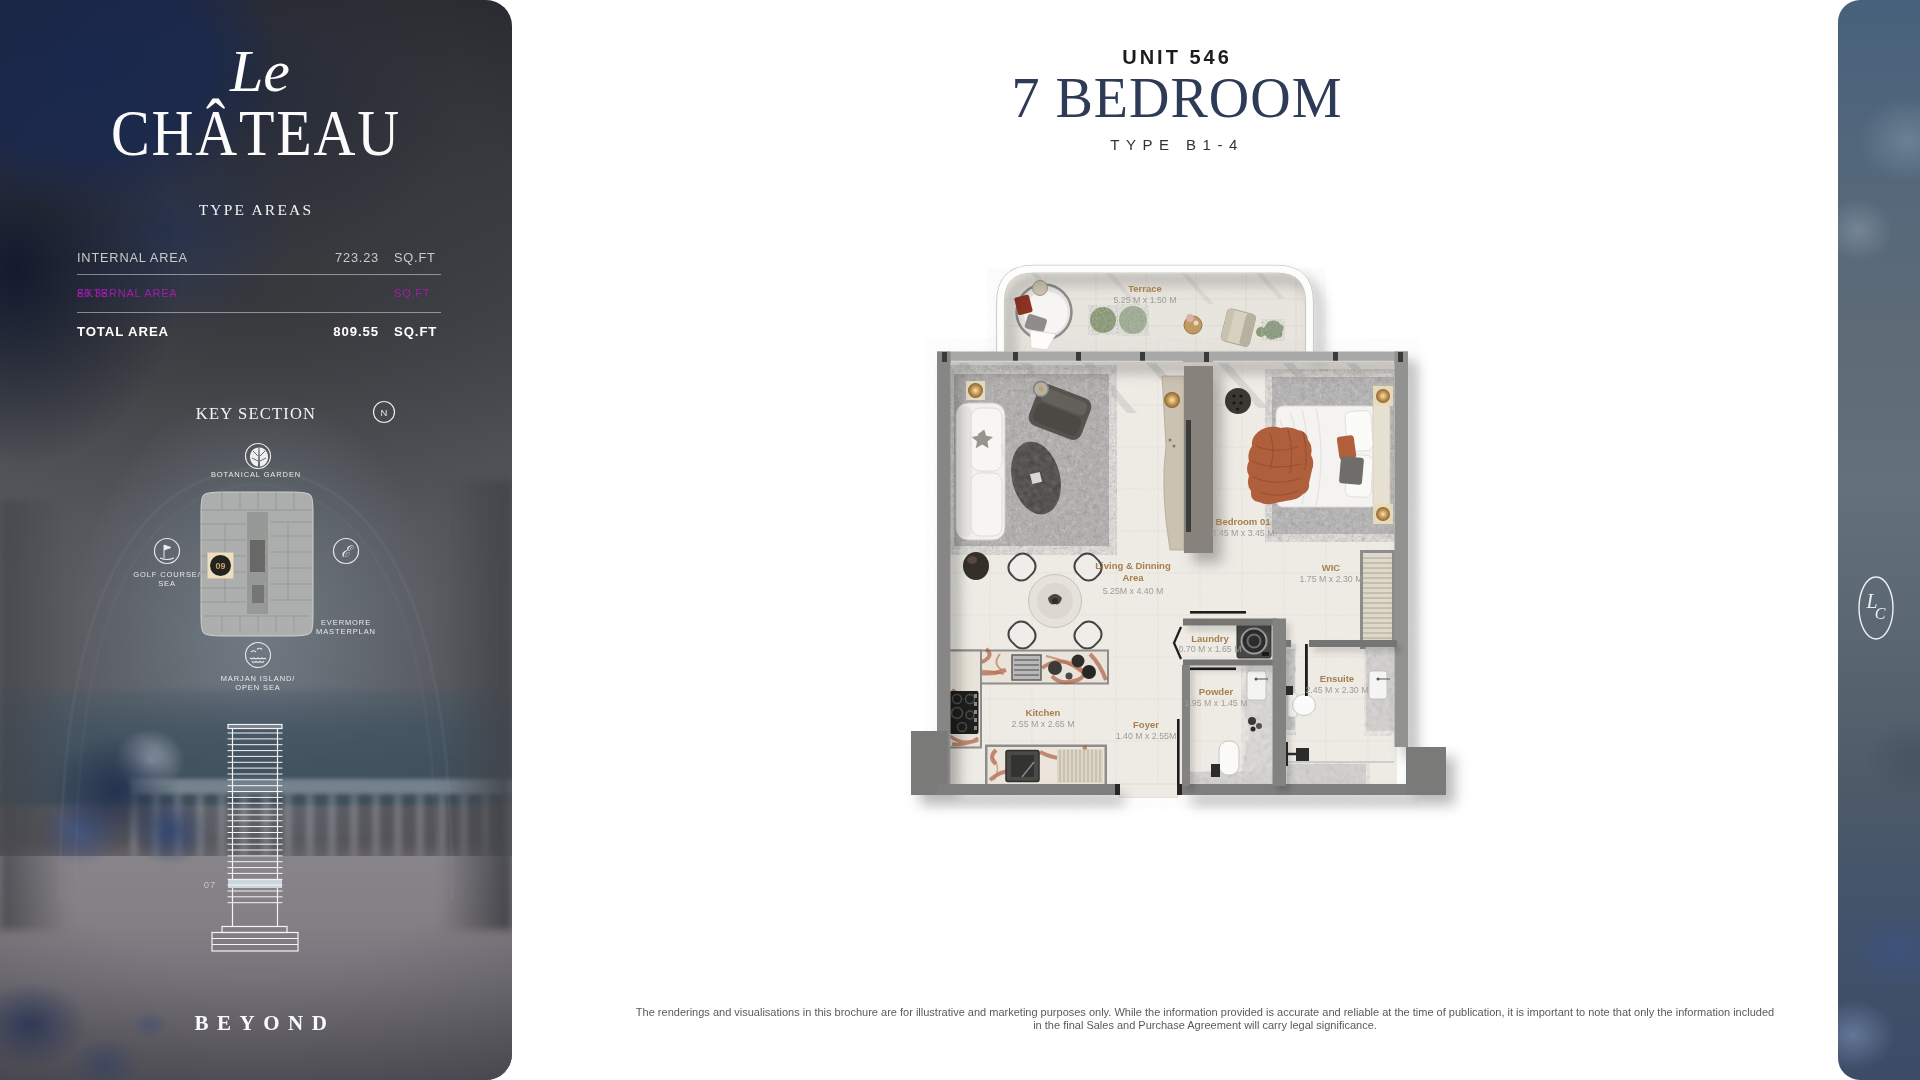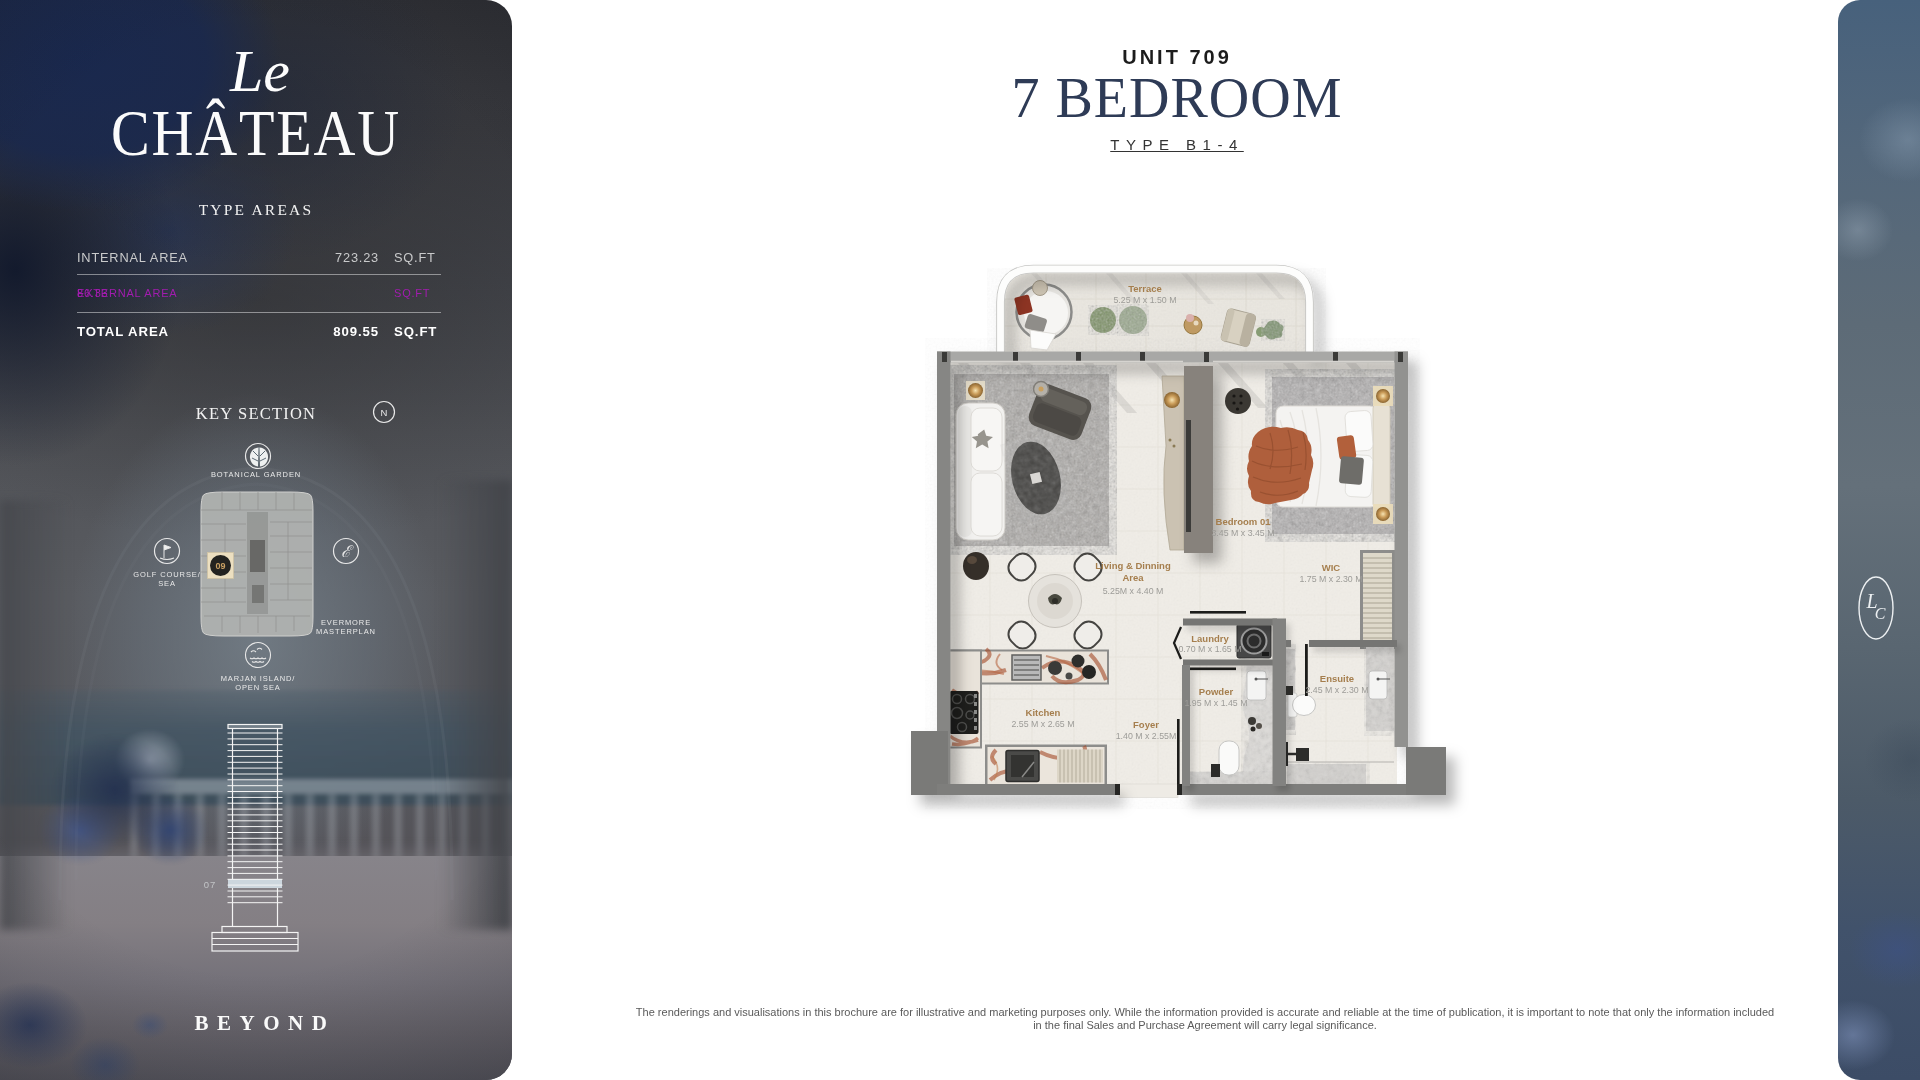--- a/index.html
+++ b/index.html
@@ -221,25 +221,25 @@
     radial-gradient(60px 50px at 15px 1035px, rgba(125,144,184,.6), transparent 70%),
     radial-gradient(70px 60px at 75px 760px, rgba(60,74,90,.5), transparent 70%);"></div>
 
   <svg class="abs" style="left:0;top:0;" width="82" height="1080" viewBox="1838 0 82 1080">
     <ellipse cx="1876" cy="608" rx="17" ry="31" fill="none" stroke="#edf0f2" stroke-width="1.4"></ellipse>
     <text x="1872" y="608" fill="#edf0f2" font-size="20" text-anchor="middle" font-family="Liberation Serif" font-style="italic">L</text>
     <text x="1880" y="619" fill="#edf0f2" font-size="16" text-anchor="middle" font-family="Liberation Serif" font-style="italic">C</text>
   </svg>
 </div>
 
-<div class="abs" style="left:877px;top:46px;width:600px;text-align:center;font-size:20px;font-weight:bold;letter-spacing:3px;color:#1c1c1c;">UNIT 709</div>
+<div class="abs" style="left:877px;top:46px;width:600px;text-align:center;font-size:20px;font-weight:bold;letter-spacing:3px;color:#1c1c1c;">UNIT 546</div>
 
 <div class="abs ser" style="left:877px;top:66px;width:600px;text-align:center;font-size:56px;color:#2e3b56;letter-spacing:1px;">7 BEDROOM</div>
 
-<div class="abs" style="left:877px;top:136px;width:600px;text-align:center;font-size:15px;letter-spacing:6.5px;color:#333333;text-decoration:underline;">TYPE B1-4</div>
+<div class="abs" style="left:877px;top:136px;width:600px;text-align:center;font-size:15px;letter-spacing:6.5px;color:#333333;">TYPE B1-4</div>
 
 <svg class="abs" style="left:890px;top:250px;" width="580" height="580" viewBox="890 250 580 580">
 <defs>
 <filter id="nz" x="-5%" y="-5%" width="110%" height="110%">
         <feTurbulence type="fractalNoise" baseFrequency="0.5" numOctaves="3" seed="7"></feTurbulence>
         <feColorMatrix type="saturate" values="0"></feColorMatrix>
       </filter>
 <filter id="nz2" x="-5%" y="-5%" width="110%" height="110%">
         <feTurbulence type="fractalNoise" baseFrequency="0.18" numOctaves="4" seed="11"></feTurbulence>
         <feColorMatrix type="saturate" values="0"></feColorMatrix>

